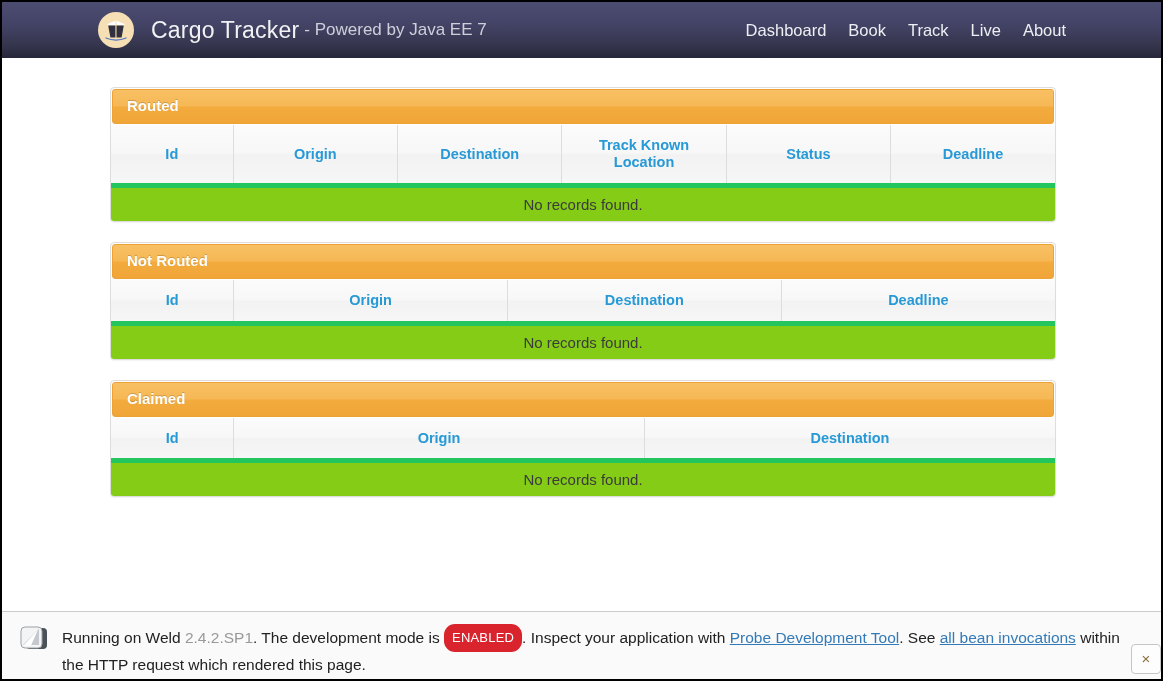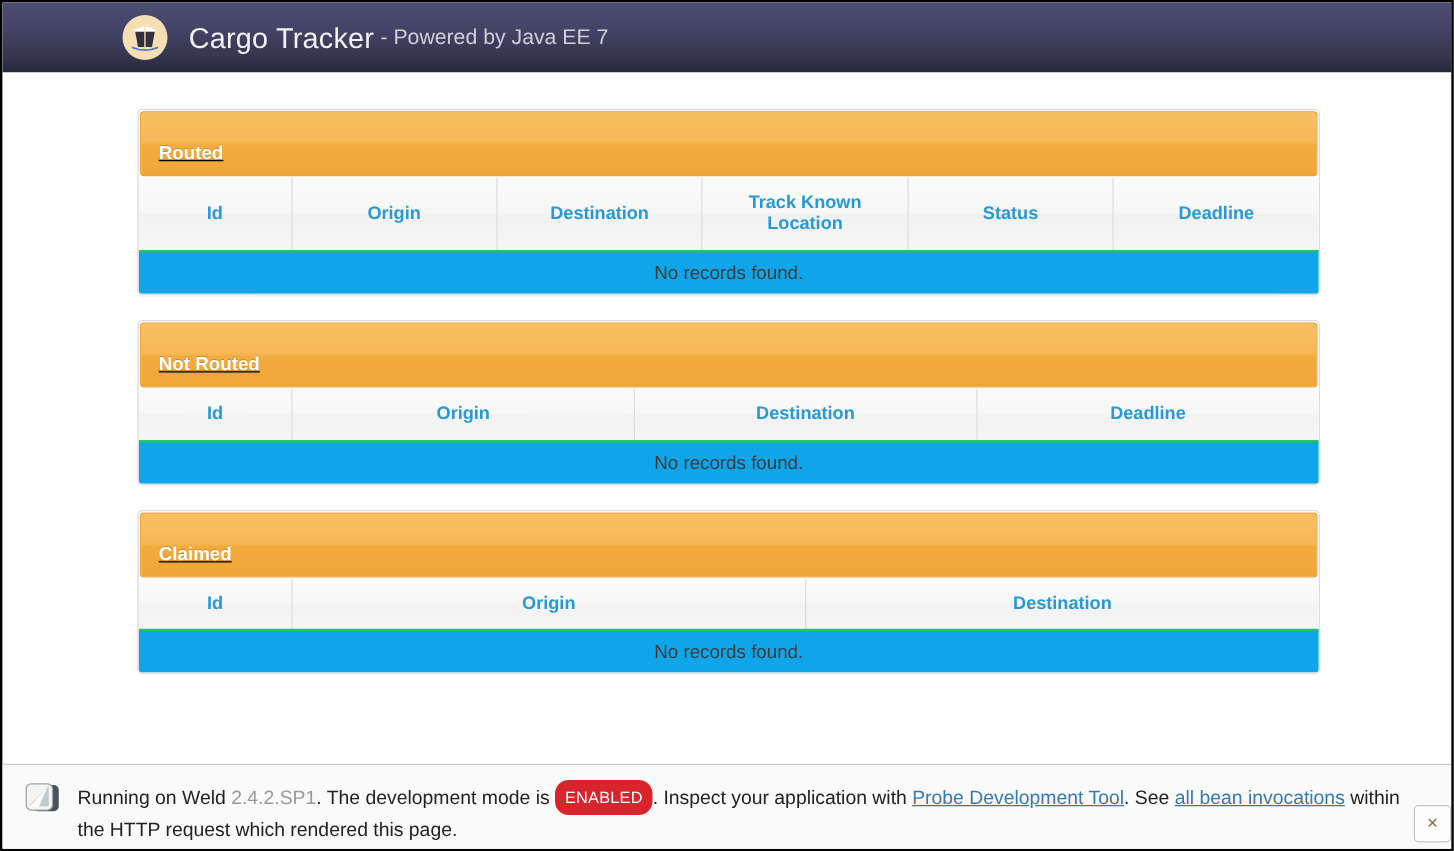--- a/index.html
+++ b/index.html
@@ -92,26 +92,25 @@
   .panel {
     border: 1px solid #dddddd;
     border-radius: 4px;
     background: #ffffff;
     box-shadow: 0 1px 1px rgba(0,0,0,0.05);
     margin-bottom: 20px;
     overflow: hidden;
   }
   .panel-heading {
     margin: 1px;
-    padding: 24px 14px 9px 14px;
+    padding: 7px 14px 9px 14px;
     background: linear-gradient(to bottom, #f8c064 0%, #f6b855 48%, #f3ab3e 52%, #f0a537 100%);
     border: 1px solid #eea236;
     border-radius: 3px;
     box-sizing: border-box;
-    text-decoration: underline;
   }
   .panel-title {
     color: #ffffff;
     font-size: 15px;
     font-weight: bold;
     text-shadow: 0 -1px 0 rgba(0,0,0,0.18);
     line-height: 1.15;
   }
 
   
@@ -129,23 +128,23 @@
     font-weight: bold;
     text-align: center;
     padding: 12px 6px;
     height: 38px;
     box-sizing: border-box;
     line-height: 1.15;
   }
   table.grid th:first-child { border-left: none; }
   table.grid th:last-child { border-right: none; }
   table.grid td.empty-cell {
-    background: #0ea5e9;
+    background: #84cc16;
     border: none;
-    border-top: 2px solid #22c55e;
+    border-top: 5px solid #22c55e;
     color: #3b3b3b;
     font-size: 15px;
     text-align: center;
     padding: 8px 6px;
     height: 34px;
     box-sizing: border-box;
   }
 
   
   .statusbar {
@@ -225,20 +224,27 @@
         <circle cx="17" cy="17" r="16" fill="#f6dfb4"></circle>
         <path d="M8.5 11 L17 7.5 L25.5 11 L25.5 12.2 L8.5 12.2 Z" fill="#ffffff"></path>
         <path d="M9.2 12.4 L24.8 12.4 L22.6 24.5 L11.4 24.5 Z" fill="#30303f"></path>
         <rect x="16.4" y="7" width="1.1" height="18" fill="#f6dfb4"></rect>
         <path d="M6.5 24.2 Q17 28.6 27.5 24.2 L27.5 25.6 Q17 29.8 6.5 25.6 Z" fill="#4f74c4"></path>
       </svg>
     </span>
     <span class="brand-title">Cargo Tracker</span>
     <span class="brand-sub">- Powered by Java EE 7</span>
   </div>
+  <nav class="nav-links">
+    <a class="nav-link">Dashboard</a>
+    <a class="nav-link">Book</a>
+    <a class="nav-link">Track</a>
+    <a class="nav-link">Live</a>
+    <a class="nav-link">About</a>
+  </nav>
 </div>
 
 <div class="content">
   <div class="container">
 
     <section class="panel">
       <div class="panel-heading">
         <div class="panel-title">Routed</div>
       </div>
       <table class="grid">

